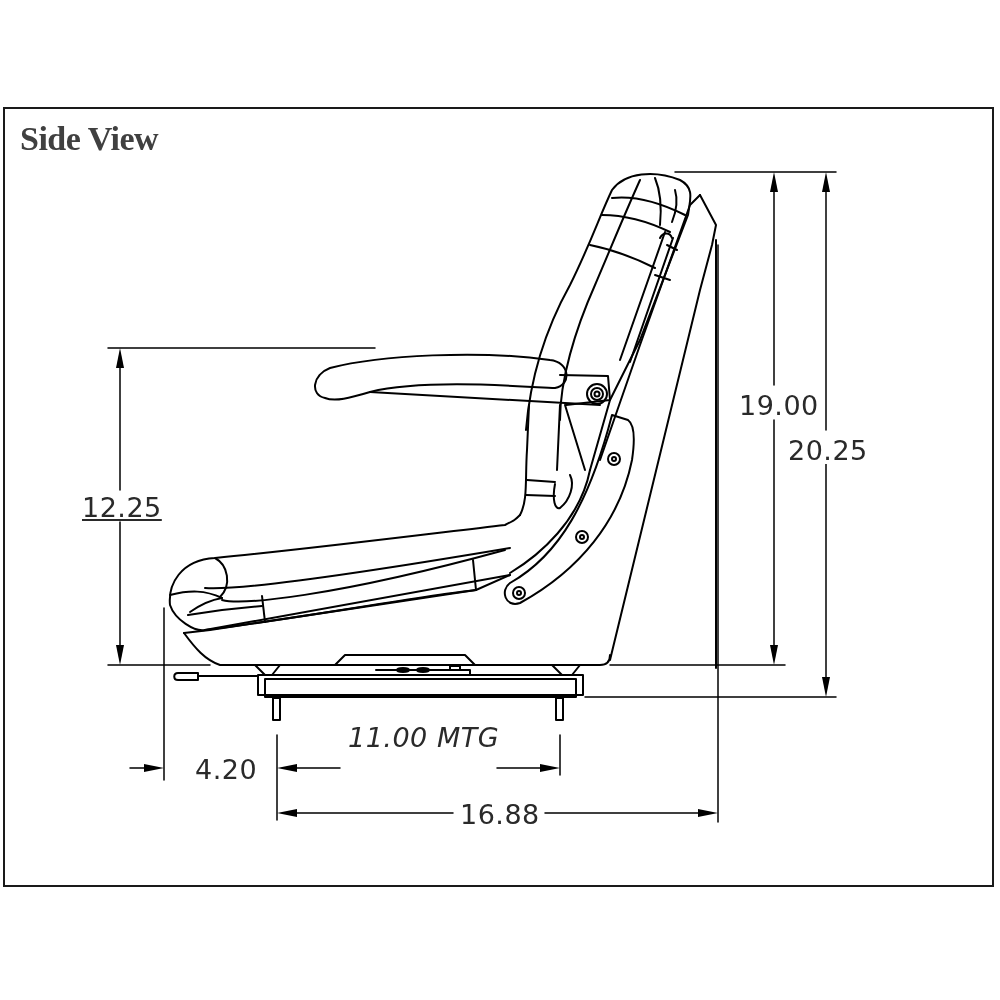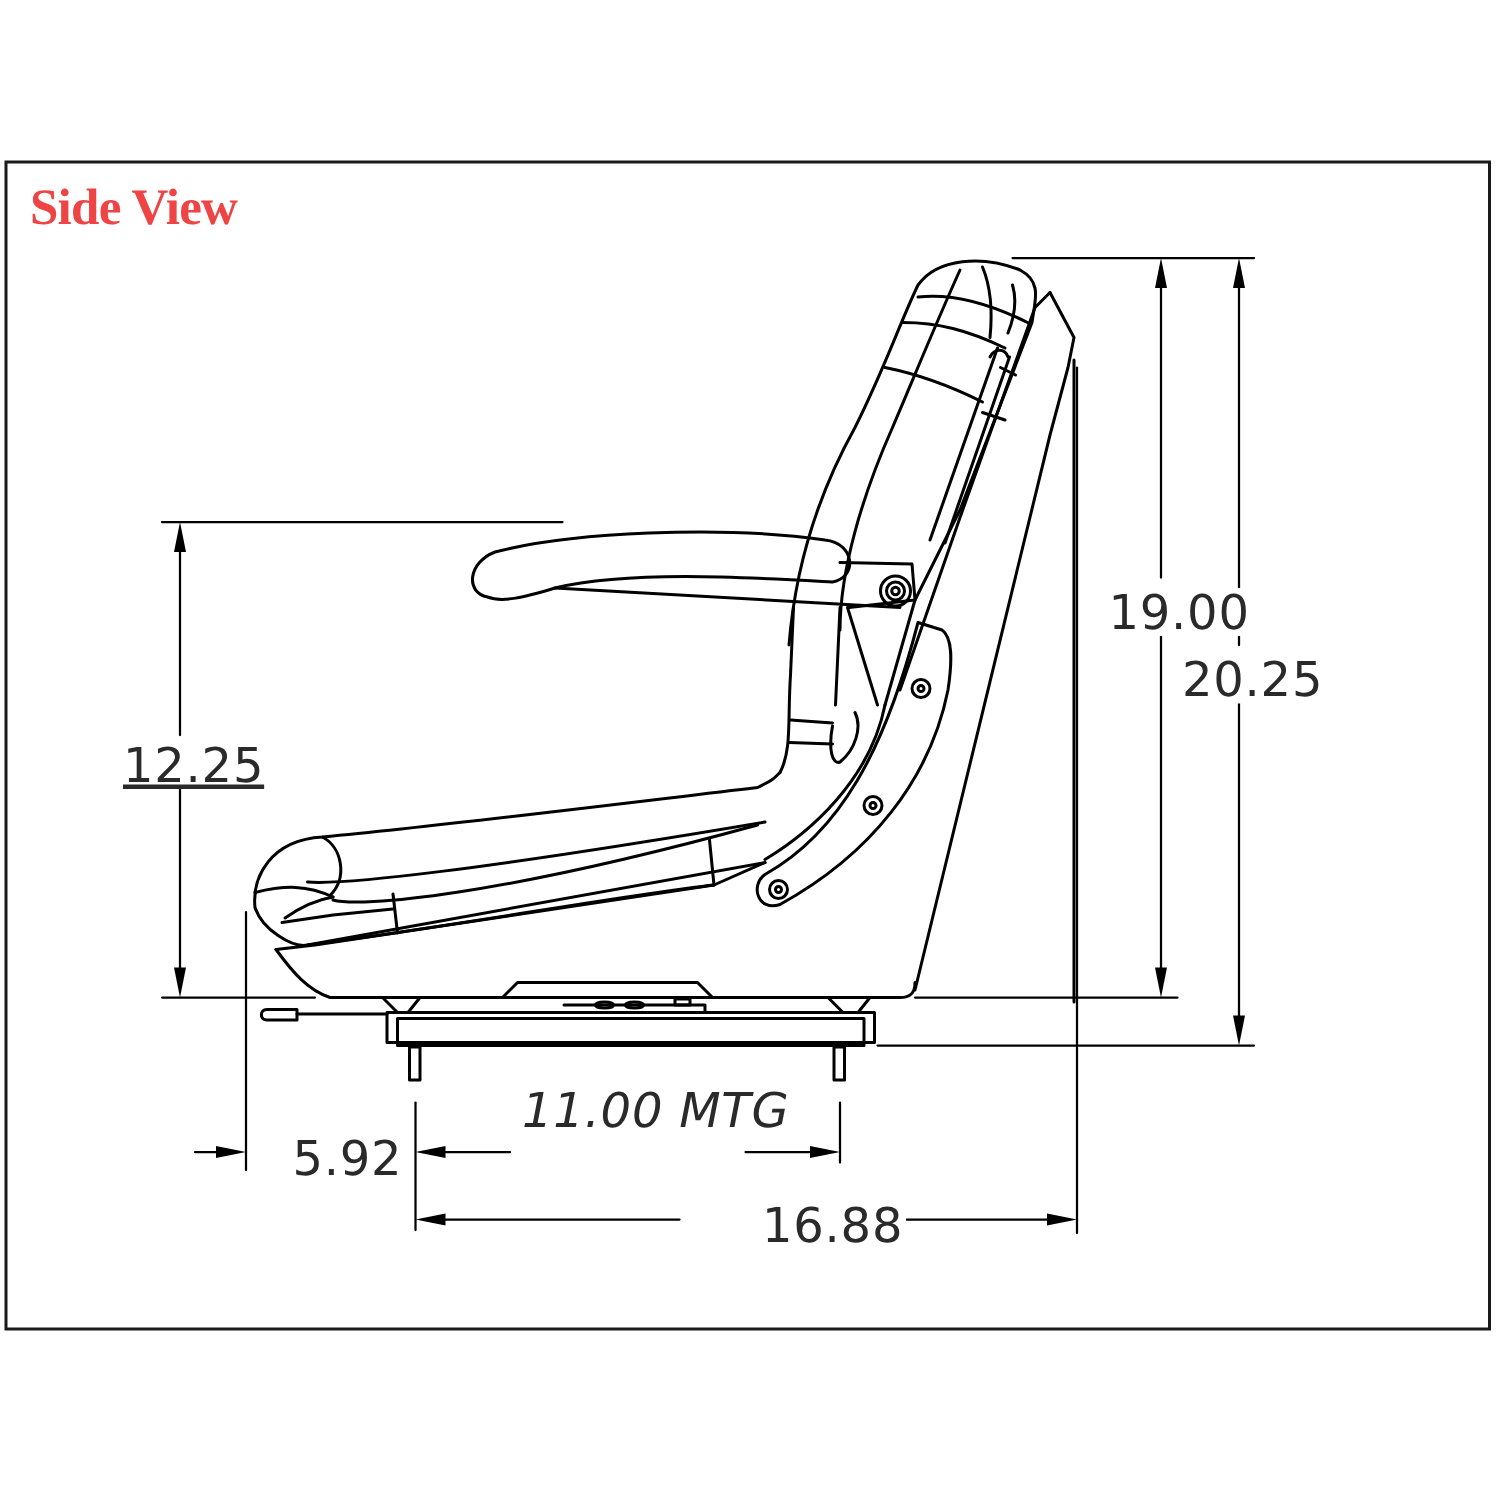--- a/index.html
+++ b/index.html
@@ -4,28 +4,28 @@
   <style>
     html, body { margin: 0; padding: 0; background: #ffffff; }
     body { width: 1000px; height: 1000px; position: relative; overflow: hidden; }
     .frame {
       position: absolute; left: 3px; top: 107px; width: 991px; height: 780px;
       border: 2px solid #1a1a1a; box-sizing: border-box; background: #fff;
     }
     .title {
       position: absolute; left: 20px; top: 122px;
       font-family: "Liberation Serif", "DejaVu Serif", serif;
-      font-weight: bold; font-size: 34px; color: #ef4444; letter-spacing: -0.5px;
+      font-weight: bold; font-size: 34px; color: #404040; letter-spacing: -0.5px;
       line-height: 1;
     }
     svg.drawing { position: absolute; left: 0; top: 0; width: 1000px; height: 1000px; }
     .dim-text {
       position: absolute;
       font-family: "DejaVu Sans", sans-serif;
-      font-size: 32px; color: #2a2a2a; background: #fff;
+      font-size: 27px; color: #2a2a2a; background: #fff;
       line-height: 1; padding: 0 2px; letter-spacing: 0.5px; white-space: nowrap;
     }
   </style>
 </head>
 <body>
 
 <div class="frame"></div>
 
 <div class="title">Side View</div>
 
@@ -157,17 +157,17 @@
     <polygon points="826,697 822,677 830,677"></polygon>
     <polygon points="164,768 144,764 144,772"></polygon>
     <polygon points="277,768 297,764 297,772"></polygon>
     <polygon points="560,768 540,764 540,772"></polygon>
     <polygon points="277,813 297,809 297,817"></polygon>
     <polygon points="718,813 698,809 698,817"></polygon>
   </g>
 </svg>
 
 <div class="dim-text" style="left:80px; top:494px;text-decoration:underline;">12.25</div>
-<div class="dim-text" style="left:193px; top:756px;">5.92</div>
+<div class="dim-text" style="left:193px; top:756px;">4.20</div>
 <div class="dim-text" style="left:346px; top:724px;font-style:italic;">11.00 MTG</div>
-<div class="dim-text" style="left:458px; top:801px;margin-left:48px;">16.88</div>
+<div class="dim-text" style="left:458px; top:801px;">16.88</div>
 <div class="dim-text" style="left:737px; top:392px;">19.00</div>
 <div class="dim-text" style="left:786px; top:437px;text-align:center;">20.25</div>
 
 </body></html>

